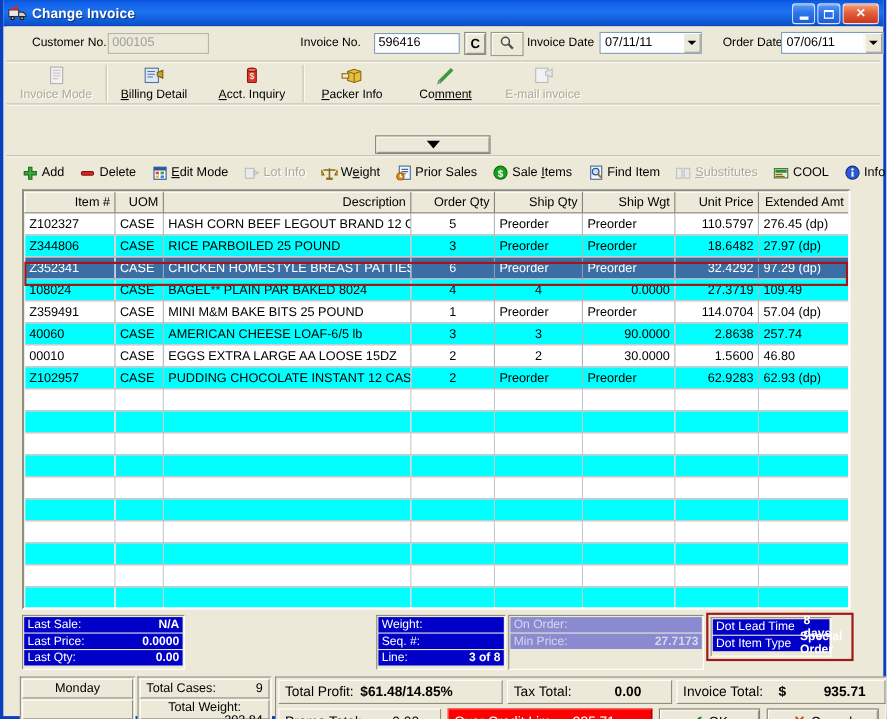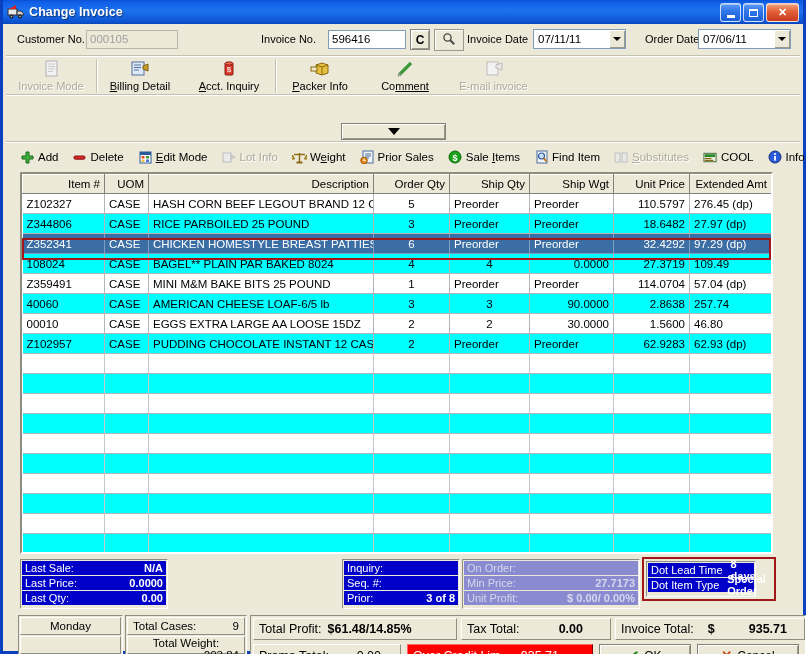--- a/index.html
+++ b/index.html
@@ -60,21 +60,21 @@
   .tbtn .glyph-max { width: 9px; height: 8px; border: 1px solid #fff; border-top-width: 2.5px; }
 
   
   .client {
     position: absolute; top: 24px; left: 3px; right: 3px; bottom: 3px;
     background: #ece9d8;
   }
 
   
   .fieldrow {
-    position: absolute; top: 4px; left: 0; right: 0; height: 26px;
+    position: absolute; top: 4px; left: 12px; right: 0; height: 26px;
   }
   .lbl { font-size: 11px; color: #000; }
   .fld {
     border: 1px solid #7f9db9;
     background: #fff; height: 19px; line-height: 17px;
     padding: 0 3px; font-size: 11.5px;
     display: inline-block; vertical-align: middle;
   }
   .fld.disabled { background: #ece9d8; color: #a0a0a0; border: 1px solid #b8b6a8; }
   .combo {
@@ -739,45 +739,41 @@
               <span class="k">Last Price:</span>
               <span class="v">0.0000</span>
             </div>
             <div class="irow on">
               <span class="k">Last Qty:</span>
               <span class="v">0.00</span>
             </div>
           </div>
         <div class="ipanel" id="ip3" style="left:322px;top:0;width:118px;height:50px;">
             <div class="irow on">
-              <span class="k">Inquiry:</span>
+              <span class="k">Weight:</span>
               <span class="v"></span>
             </div>
             <div class="irow on">
               <span class="k">Seq. #:</span>
               <span class="v"></span>
             </div>
             <div class="irow on">
-              <span class="k">Prior:</span>
+              <span class="k">Line:</span>
               <span class="v">3 of 8</span>
             </div>
           </div>
         <div class="ipanel" id="ip4" style="left:442px;top:0;width:178px;height:50px;">
             <div class="irow off">
               <span class="k">On Order:</span>
               <span class="v"></span>
             </div>
             <div class="irow off">
               <span class="k">Min Price:</span>
               <span class="v">27.7173</span>
             </div>
-            <div class="irow off">
-              <span class="k">Unit Profit:</span>
-              <span class="v">$   0.00/  0.00%</span>
-            </div>
           </div>
         <div class="ipanel" id="ip5" style="left:626px;top:2px;width:110px;height:36px;">
             <div class="irow on">
               <span class="k">Dot Lead Time</span>
               <span class="v">8 days</span>
             </div>
             <div class="irow on">
               <span class="k">Dot Item Type</span>
               <span class="v">Special Order</span>
             </div>

